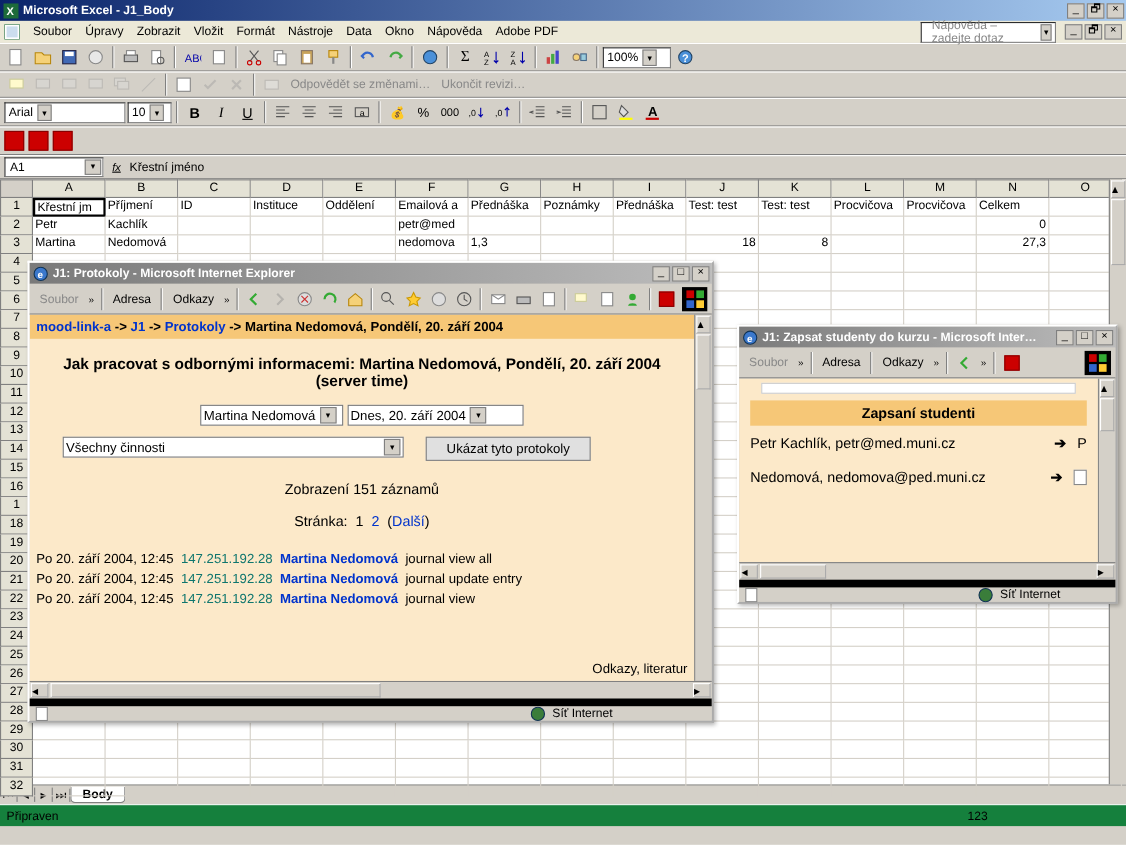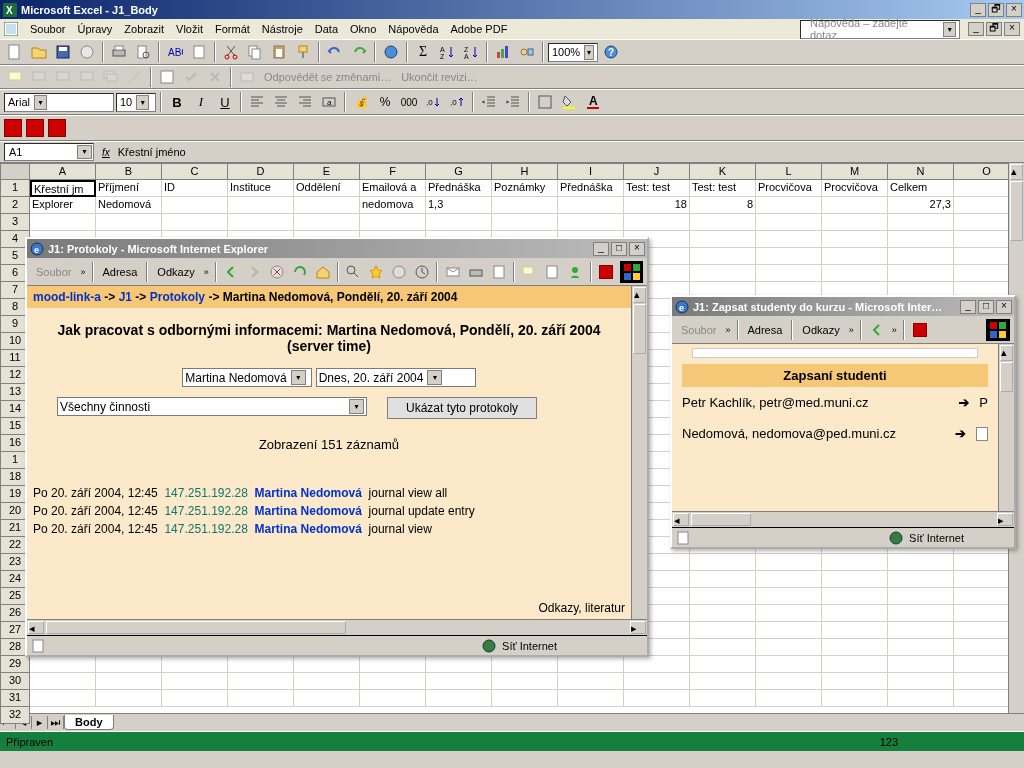--- a/index.html
+++ b/index.html
@@ -47,21 +47,21 @@
   .heading { font-weight:bold; font-size:14px; text-align:center; margin:14px 8px;}
   .selectbox { background:#fff; border:1px solid #7a7a7a; padding:1px 2px; font-size:12px; display:inline-flex; align-items:center;}
   .selectbox .sarrow { width:15px; height:15px; background:#d4d0c8; border:1px solid #808080; margin-left:4px; text-align:center; font-size:8px; line-height:13px;}
   .button { background:#e0e0e0; border:1px solid #808080; padding:3px 18px; font-size:12px;}
   .records { text-align:center; font-size:13px; margin:14px 0;}
   .pager { text-align:center; font-size:13px; }
   .pager a { color:#0033cc; text-decoration:none; }
   .logrow { padding:2px 6px; font-size:12px; }
   .logrow .ip { color:#0f766e; }
   .logrow .user { color:#0033cc; font-weight:bold;}
-  .ie-status { height:20px; background:#d4d0c8; border-top:1px solid #000000; display:flex; align-items:center; font-size:11px; padding:0 4px; gap:6px;}
+  .ie-status { height:20px; background:#d4d0c8; border-top:7px solid #000000; display:flex; align-items:center; font-size:11px; padding:0 4px; gap:6px;}
   .scrollbar-v { width:16px; background:#d4d0c8; border-left:1px solid #808080; }
   .scrollbar-h { height:16px; background:#d4d0c8; border-top:1px solid #808080; display:flex;}
   .student-head { background:#f6c777; text-align:center; padding:4px; font-size:13px; font-weight:bold;}
   .student-row { padding:8px 10px; font-size:13px; display:flex; align-items:center; gap:10px;}
   .student-row .go { font-weight:bold; }
   svg { display:block; }
   .pdfbar { background:#d4d0c8; height:26px; display:flex; align-items:center; padding:0 4px; gap:4px; border-top:1px solid #fff; border-bottom:1px solid #808080;}
   .pdficon { width:18px; height:18px; background:#c00; border:1px solid #800; position:relative;}
   .thumb { background:#d4d0c8; border:1px outset #fff; }
 </style>
@@ -95,21 +95,21 @@
   <span>Úpravy</span>
   <span>Zobrazit</span>
   <span>Vložit</span>
   <span>Formát</span>
   <span>Nástroje</span>
   <span>Data</span>
   <span>Okno</span>
   <span>Nápověda</span>
   <span>Adobe PDF</span>
   <div class="spacer" style="flex:1"></div>
-  <div class="combo" style="width:160px">
+  <div class="combo" style="width:123px">
     <span style="color:#888">Nápověda – zadejte dotaz</span>
     <div class="arrow">▾</div>
   </div>
   <div style="width:8px"></div>
   <div class="win-btns">
     <div>_</div>
     <div>🗗</div>
     <div>×</div>
   </div>
 </div>
@@ -229,21 +229,21 @@
         <rect x="10" y="2" width="3" height="12" fill="#44c"></rect>
       </svg>
     </div>
   <div class="tbtn">
       <svg width="16" height="16">
         <circle cx="5" cy="8" r="3" fill="#f5d178" stroke="#876"></circle>
         <rect x="9" y="5" width="5" height="6" fill="#9cd" stroke="#468"></rect>
       </svg>
     </div>
   <div class="tsep"></div>
-  <div class="combo" style="width:50px">
+  <div class="combo" style="width:62px">
     <span>100%</span>
     <div class="arrow">▾</div>
   </div>
   <div class="tbtn">
       <svg width="16" height="16">
         <circle cx="8" cy="8" r="6" fill="#4a90d9" stroke="#246"></circle>
         <text x="5" y="12" font-size="10" fill="#fff" font-weight="bold">?</text>
       </svg>
     </div>
 </div>
@@ -483,21 +483,38 @@
           <div class="cell">Poznámky</div>
           <div class="cell">Přednáška</div>
           <div class="cell">Test: test</div>
           <div class="cell">Test: test</div>
           <div class="cell">Procvičova</div>
           <div class="cell">Procvičova</div>
           <div class="cell">Celkem</div>
           <div class="cell"></div>
         </div>
         <div class="crow">
-          <div class="cell">Explorer</div>
+          <div class="cell">Petr</div>
+          <div class="cell">Kachlík</div>
+          <div class="cell"></div>
+          <div class="cell"></div>
+          <div class="cell"></div>
+          <div class="cell">petr@med</div>
+          <div class="cell"></div>
+          <div class="cell"></div>
+          <div class="cell"></div>
+          <div class="cell"></div>
+          <div class="cell"></div>
+          <div class="cell"></div>
+          <div class="cell"></div>
+          <div class="cell" style="text-align: right;">0</div>
+          <div class="cell"></div>
+        </div>
+        <div class="crow">
+          <div class="cell">Martina</div>
           <div class="cell">Nedomová</div>
           <div class="cell"></div>
           <div class="cell"></div>
           <div class="cell"></div>
           <div class="cell">nedomova</div>
           <div class="cell">1,3</div>
           <div class="cell"></div>
           <div class="cell"></div>
           <div class="cell" style="text-align: right;">18</div>
           <div class="cell" style="text-align: right;">8</div>
@@ -1163,20 +1180,26 @@
           </div>
       </div>
       <div style="display:flex;gap:20px;padding:4px 30px;align-items:flex-start">
         <div class="selectbox" style="width:310px">
             <span style="flex:1">Všechny činnosti</span>
             <div class="sarrow">▾</div>
           </div>
         <button class="button">Ukázat tyto protokoly</button>
       </div>
       <div class="records">Zobrazení 151 záznamů</div>
+      <div class="pager">
+        <span>Stránka:</span>&nbsp;
+        <span>1</span>&nbsp;
+        <a>2</a>&nbsp;
+        (<a>Další</a>)
+      </div>
       <div style="height:18px"></div>
       <div id="logrows">
           <div class="logrow"><span>Po  20. září 2004, 12:45</span>&nbsp;&nbsp;<span class="ip">147.251.192.28</span>&nbsp;&nbsp;<span class="user">Martina Nedomová</span>&nbsp;&nbsp;<span>journal view all</span></div>
           <div class="logrow"><span>Po  20. září 2004, 12:45</span>&nbsp;&nbsp;<span class="ip">147.251.192.28</span>&nbsp;&nbsp;<span class="user">Martina Nedomová</span>&nbsp;&nbsp;<span>journal update entry</span></div>
           <div class="logrow"><span>Po  20. září 2004, 12:45</span>&nbsp;&nbsp;<span class="ip">147.251.192.28</span>&nbsp;&nbsp;<span class="user">Martina Nedomová</span>&nbsp;&nbsp;<span>journal view</span></div>
         </div>
       <div style="position:absolute;right:6px;bottom:4px;font-size:12px">Odkazy, literatur</div>
     </div>
     <div class="scrollbar-v">
       <div class="thumb" style="height:16px;margin:1px">▴</div>

